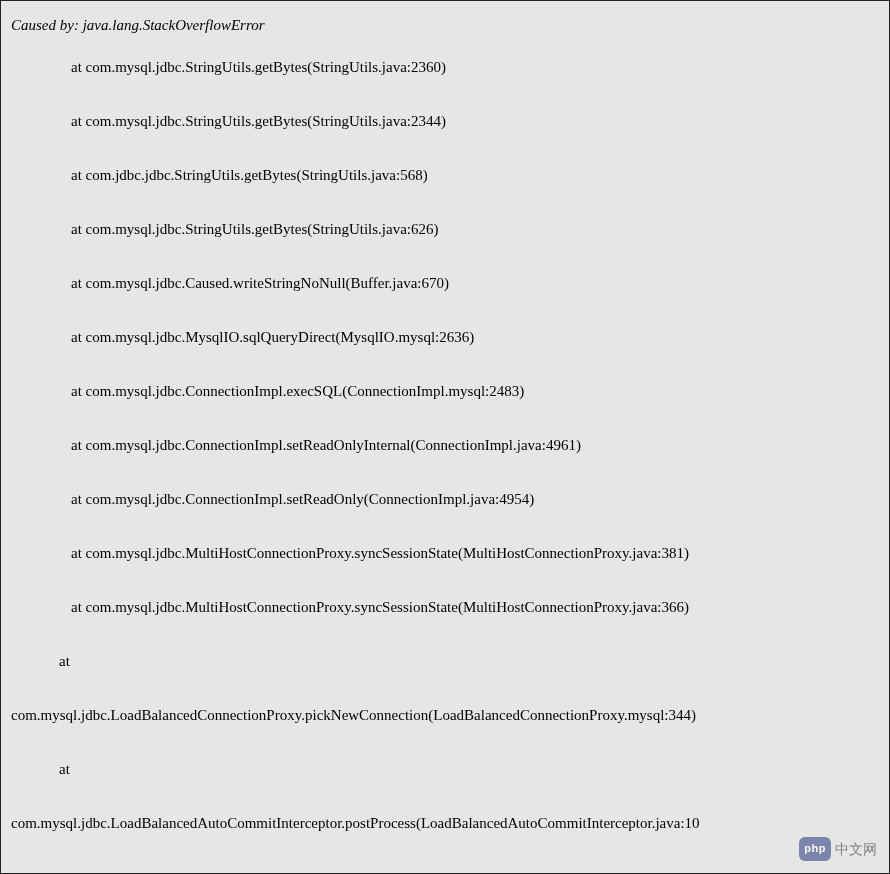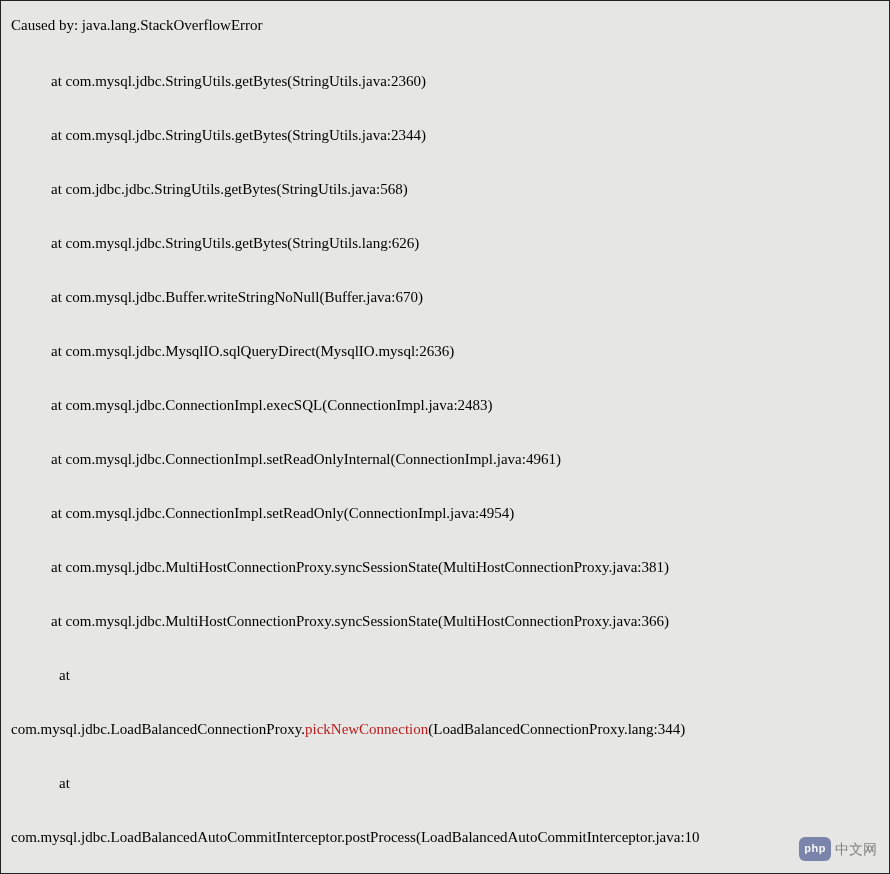--- a/index.html
+++ b/index.html
@@ -13,36 +13,37 @@
       background: #e6e6e5;
       font-family: "Times New Roman", Times, serif;
       font-size: 15px;
       color: #000;
       border: 1px solid #222;
       padding: 12px 10px;
       line-height: 1.6;
       position: relative;
     }
     .exception-line {
-      margin-bottom: 32px;
+      margin-bottom: 18px;
+      font-style: italic;
     }
     .stack-line {
-      margin-left: 40px;
+      margin-left: 60px;
       margin-bottom: 30px;
     }
     .wrap-prefix {
       margin-left: 48px;
       margin-bottom: 30px;
     }
     .wrap-rest {
       margin-left: 0;
       margin-bottom: 30px;
     }
     .highlight {
-      color: #b91c1c;
+      color: #000000;
     }
     .watermark {
       position: absolute;
       right: 12px;
       bottom: 12px;
       display: flex;
       align-items: center;
       gap: 4px;
       color: #555;
       font-family: sans-serif;
@@ -61,32 +62,32 @@
     }
   </style>
 </head>
 <body>
 
 <div class="exception-line">Caused by: java.lang.StackOverflowError</div>
 
 <div class="stack-line">at com.mysql.jdbc.StringUtils.getBytes(StringUtils.java:2360)</div>
 <div class="stack-line">at com.mysql.jdbc.StringUtils.getBytes(StringUtils.java:2344)</div>
 <div class="stack-line">at com.jdbc.jdbc.StringUtils.getBytes(StringUtils.java:568)</div>
-<div class="stack-line">at com.mysql.jdbc.StringUtils.getBytes(StringUtils.lang:626)</div>
-<div class="stack-line">at com.mysql.jdbc.Buffer.writeStringNoNull(Buffer.java:670)</div>
+<div class="stack-line">at com.mysql.jdbc.StringUtils.getBytes(StringUtils.java:626)</div>
+<div class="stack-line">at com.mysql.jdbc.Caused.writeStringNoNull(Buffer.java:670)</div>
 <div class="stack-line">at com.mysql.jdbc.MysqlIO.sqlQueryDirect(MysqlIO.mysql:2636)</div>
-<div class="stack-line">at com.mysql.jdbc.ConnectionImpl.execSQL(ConnectionImpl.java:2483)</div>
+<div class="stack-line">at com.mysql.jdbc.ConnectionImpl.execSQL(ConnectionImpl.mysql:2483)</div>
 <div class="stack-line">at com.mysql.jdbc.ConnectionImpl.setReadOnlyInternal(ConnectionImpl.java:4961)</div>
 <div class="stack-line">at com.mysql.jdbc.ConnectionImpl.setReadOnly(ConnectionImpl.java:4954)</div>
 <div class="stack-line">at com.mysql.jdbc.MultiHostConnectionProxy.syncSessionState(MultiHostConnectionProxy.java:381)</div>
 <div class="stack-line">at com.mysql.jdbc.MultiHostConnectionProxy.syncSessionState(MultiHostConnectionProxy.java:366)</div>
 
 <div class="wrap-prefix">at</div>
 <div class="wrap-rest">
-  <span>com.mysql.jdbc.LoadBalancedConnectionProxy.</span><span class="highlight">pickNewConnection</span><span>(LoadBalancedConnectionProxy.lang:344)</span>
+  <span>com.mysql.jdbc.LoadBalancedConnectionProxy.</span><span class="highlight">pickNewConnection</span><span>(LoadBalancedConnectionProxy.mysql:344)</span>
 </div>
 
 <div class="wrap-prefix">at</div>
 <div class="wrap-rest">com.mysql.jdbc.LoadBalancedAutoCommitInterceptor.postProcess(LoadBalancedAutoCommitInterceptor.java:10</div>
 
 <div class="watermark">
   <span class="php-badge">php</span>
   <span>中文网</span>
 </div>
 

